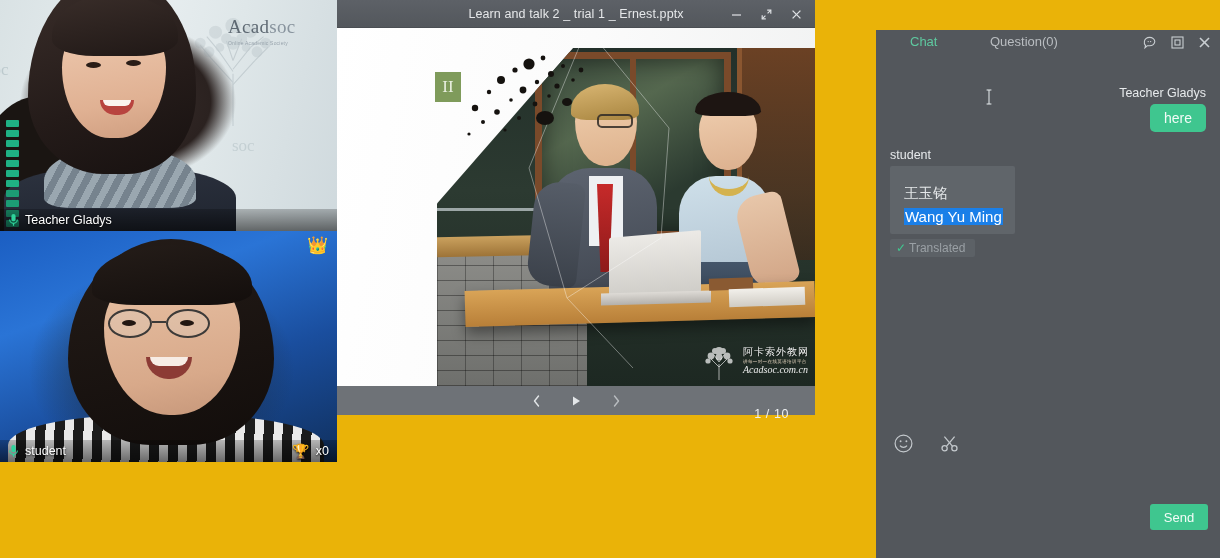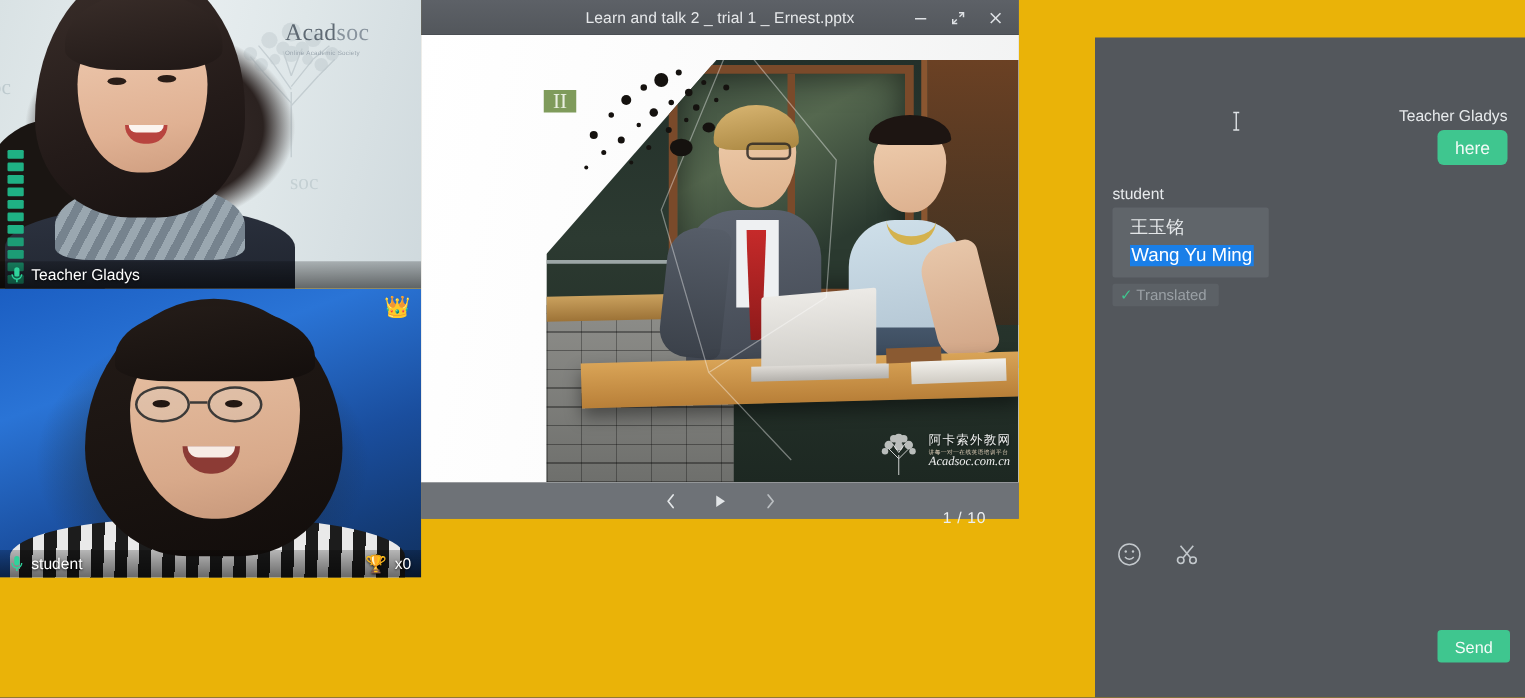--- a/index.html
+++ b/index.html
@@ -144,21 +144,21 @@
     width: 30px; height: 28px; display: flex; align-items: center; justify-content: center;
     color: #dfe2e5;
   }
 
   #slide { position: absolute; left: 0; top: 28px; width: 478px; height: 358px; overflow: hidden; background: #f1f2f2; }
   #slide-white {
     position: absolute; inset: 0;
     background: linear-gradient(100deg,#ffffff 0%,#fbfbfb 48%,#f0f1f1 100%);
   }
   #slide-badge {
-    position: absolute; left: 98px; top: 44px; width: 26px; height: 18px;
+    position: absolute; left: 98px; top: 44px; width: 26px; height: 30px;
     background: #7f9b5b; color: #e9efe0;
     display: flex; align-items: center; justify-content: center;
     font-family: "Liberation Serif", serif; font-size: 17px;
   }
   
   #slide-photo {
     position: absolute; left: 100px; top: 20px; width: 378px; height: 338px;
     overflow: hidden;
     -webkit-clip-path: polygon(36% 0%, 100% 0%, 100% 100%, 0% 100%, 0% 46%);
     clip-path: polygon(36% 0%, 100% 0%, 100% 100%, 0% 100%, 0% 46%);
@@ -316,21 +316,21 @@
   .msg.right { text-align: right; }
   .msg .who { font-size: 12.5px; color: #e7eaec; margin-bottom: 4px; display:block; }
   .bubble-out {
     display:inline-block; background:#3fc68f; color:#f2fbf7;
     padding: 5px 14px; border-radius: 5px; font-size: 14px; line-height: 18px;
   }
   .bubble-in {
     display:inline-block; background:#60656a; color:#e9ecee;
     padding: 6px 12px 8px 14px; border-radius: 2px; min-width: 124px; text-align:left;
   }
-  .bubble-in .cn { font-family: "DejaVu Sans", sans-serif; font-size: 14.5px; color:#e4e7e9; display:block; margin-bottom: 5px; }
+  .bubble-in .cn { font-family: "DejaVu Sans", sans-serif; font-size: 14.5px; color:#e4e7e9; display:block; margin-bottom: 5px; margin-top: 12px; }
   .bubble-in .en { display:inline-block; font-size: 15px; background:#1a7fe8; color:#ffffff; padding: 0 1px; }
   .translated {
     display:inline-block; margin-top: 5px; background:#5c6166; color:#9aa0a5;
     font-size: 12px; padding: 2px 10px 2px 6px; border-radius: 2px;
   }
   .translated .chk { color:#3fc68f; margin-right: 3px; }
 
   #chat-tools { position:absolute; left:14px; top:400px; display:flex; gap: 20px; align-items:center; }
   .tool { width:26px; height:26px; display:flex; align-items:center; justify-content:center; color:#c3c8cc; }
 
@@ -582,20 +582,45 @@
         <svg width="13" height="16" viewBox="0 0 13 16" fill="none" stroke="#b9bdc0" stroke-width="1.4" stroke-linecap="round" stroke-linejoin="round">
             <path d="M4.5 3 L8.5 8 L4.5 13"></path>
           </svg>
       </div>
       <div id="ppt-page">1 / 10</div>
     </div>
   </div>
 
   <div id="chat-panel">
 
+    <div id="chat-header">
+      <div id="tab-chat">Chat</div>
+      <div id="tab-question">Question(0)</div>
+      <div id="chat-headicons">
+        <div class="hico">
+          <svg width="15" height="15" viewBox="0 0 15 15" fill="none" stroke="currentColor" stroke-width="1.1">
+            <path d="M1.4 6.6a5.2 4.2 0 1 1 5.2 4.2H4.2L2 12.8l.5-2.3A4.2 4.2 0 0 1 1.4 6.6z"></path>
+            <circle cx="5.2" cy="6.6" r=".7" fill="currentColor" stroke="none"></circle>
+            <circle cx="7.6" cy="6.6" r=".7" fill="currentColor" stroke="none"></circle>
+          </svg>
+        </div>
+        <div class="hico">
+          <svg width="15" height="15" viewBox="0 0 15 15" fill="none" stroke="currentColor" stroke-width="1.1">
+            <rect x="2" y="2" width="11" height="11"></rect>
+              <rect x="5" y="5" width="5" height="5"></rect>
+          </svg>
+        </div>
+        <div class="hico">
+          <svg width="15" height="15" viewBox="0 0 15 15" stroke="currentColor" stroke-width="1.6">
+            <line x1="3" y1="3" x2="12" y2="12"></line>
+              <line x1="12" y1="3" x2="3" y2="12"></line>
+          </svg>
+        </div>
+      </div>
+    </div>
 
 
     <div id="chat-body">
 
       <div class="msg right">
         <span class="who">Teacher Gladys</span>
         <span class="bubble-out">here</span>
       </div>
 
       <div class="msg" style="margin-top:16px">

